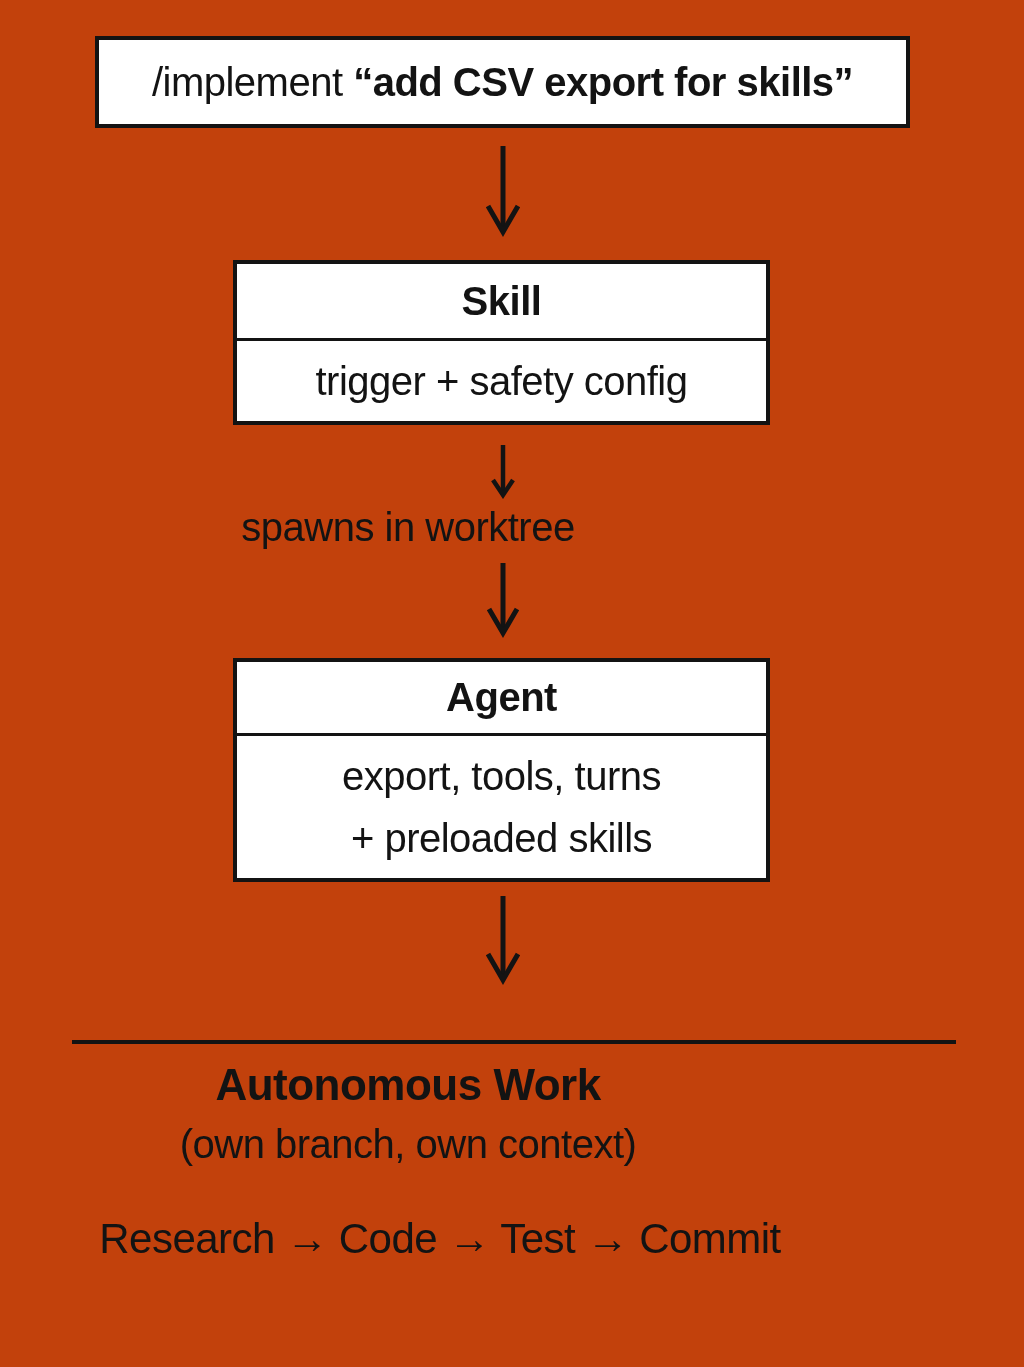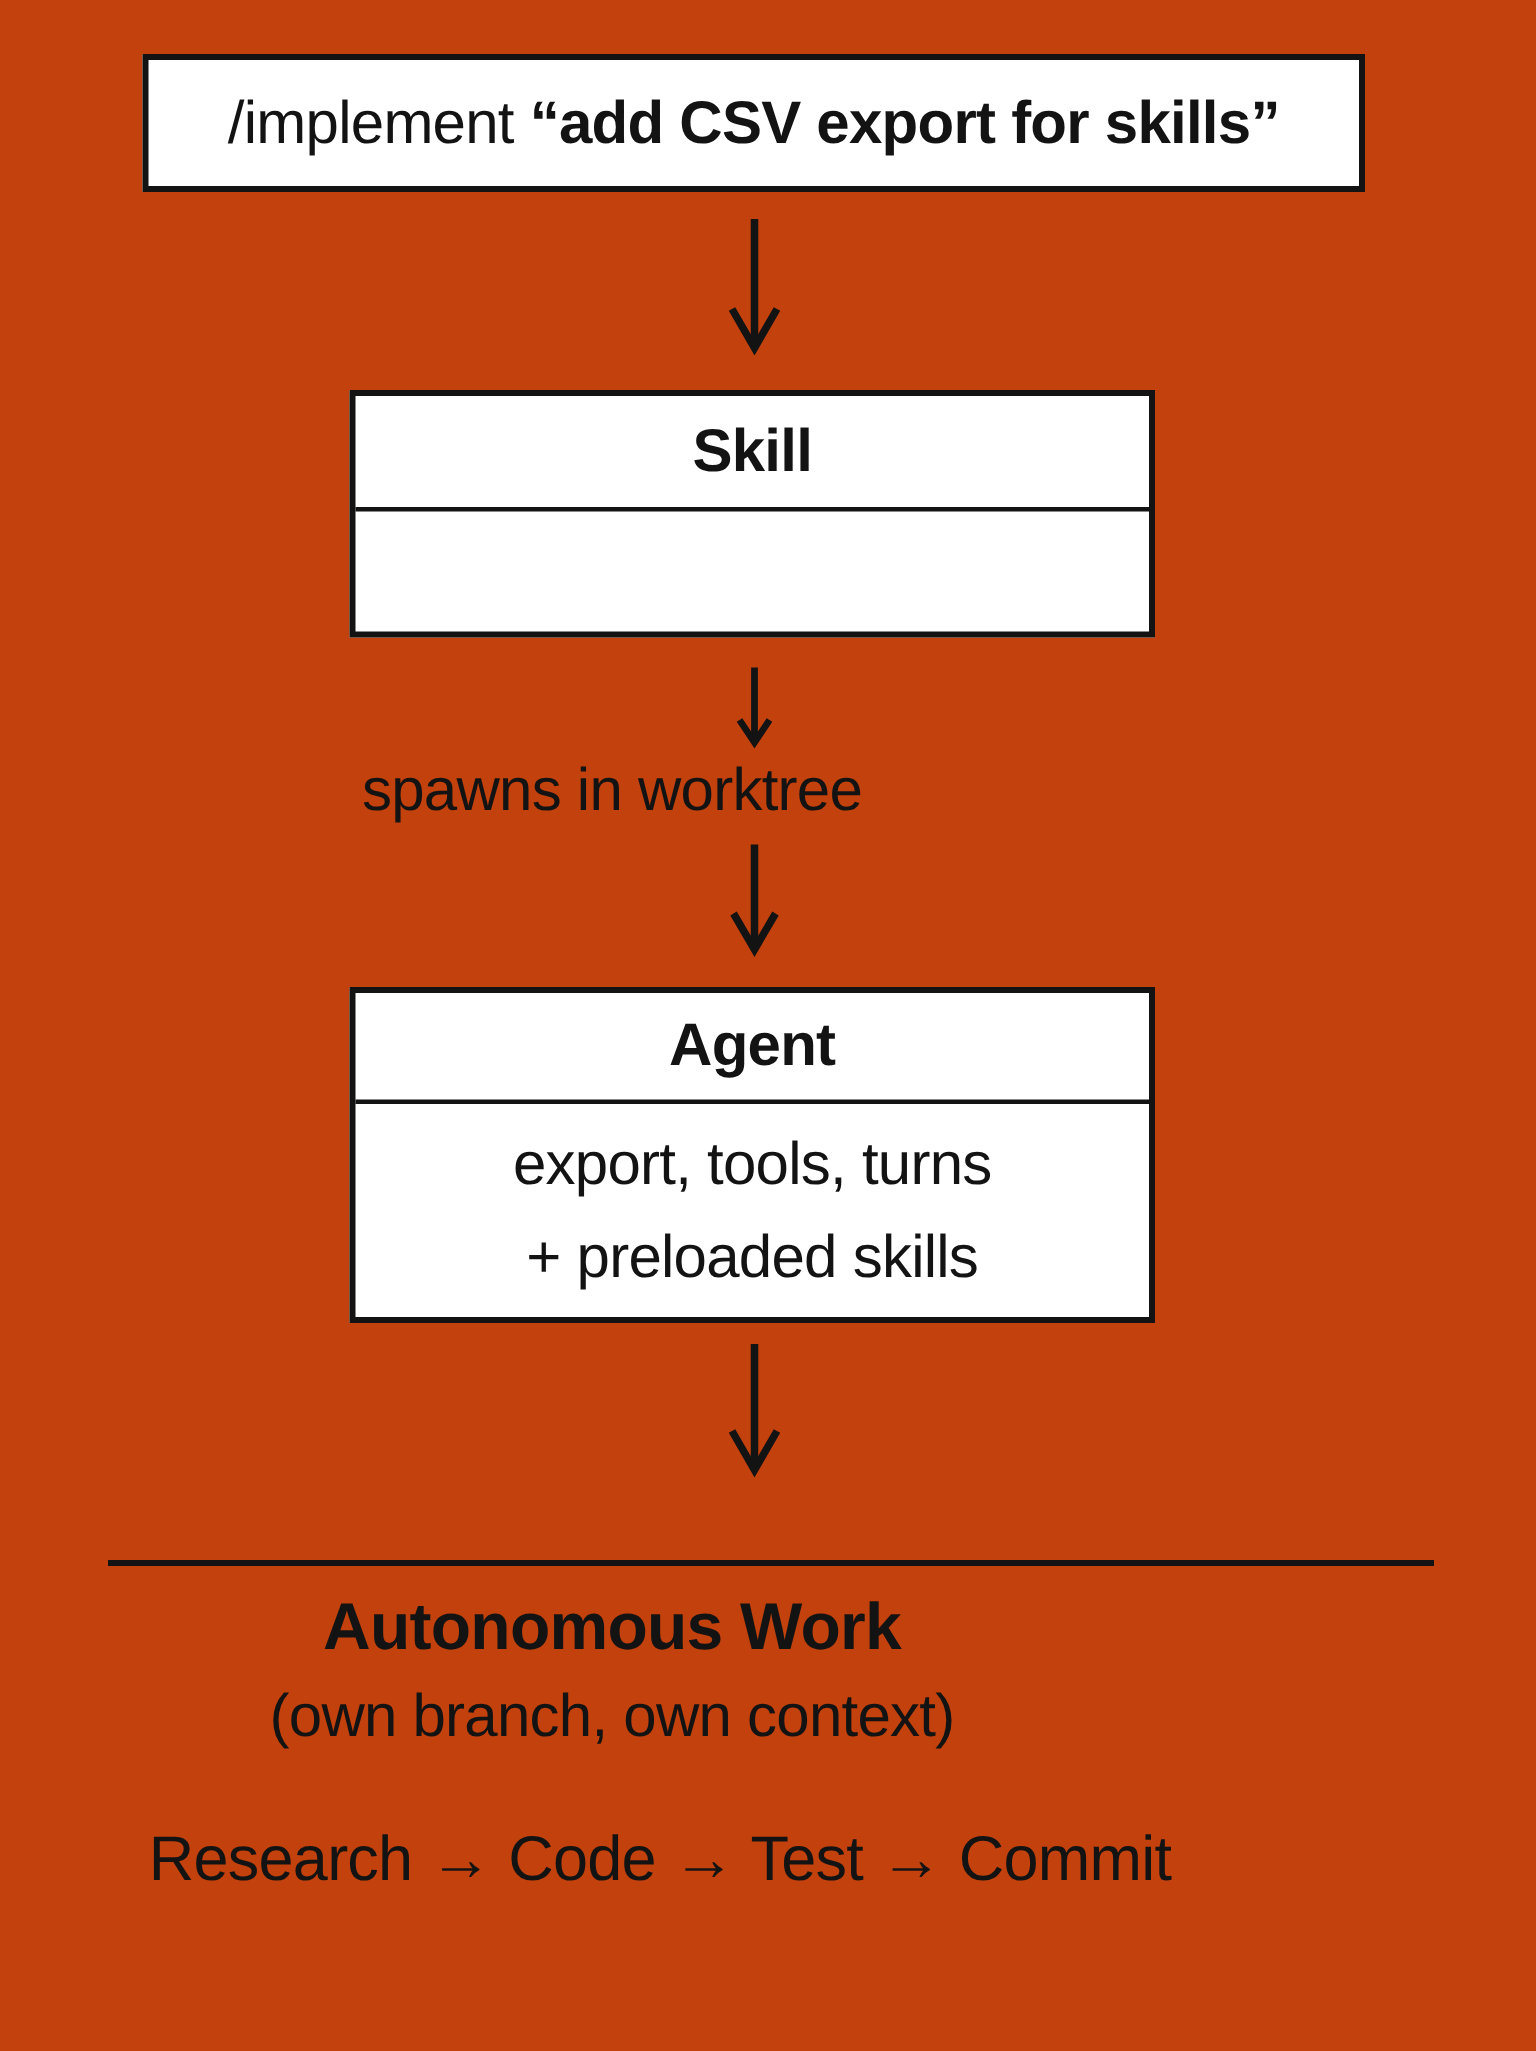--- a/index.html
+++ b/index.html
@@ -98,20 +98,21 @@
 
   <div class="arrow" style="top:143px;">
     <svg width="44" height="94" viewBox="0 0 44 94">
       <line x1="22" y1="3" x2="22" y2="88" stroke-width="5"></line>
       <polyline points="7,63 22,89 37,63" stroke-width="5"></polyline>
     </svg>
   </div>
 
   <div class="box two-part-box skill-box">
     <div class="box-title">Skill</div>
+    <div class="box-body">trigger + safety config</div>
   </div>
 
   <div class="arrow" style="top:443px;">
     <svg width="32" height="56" viewBox="0 0 32 56">
       <line x1="16" y1="2" x2="16" y2="51" stroke-width="4.5"></line>
       <polyline points="6,37 16,52 26,37" stroke-width="4.5"></polyline>
     </svg>
   </div>
 
   <div class="center-label spawn-label">spawns in worktree</div>

